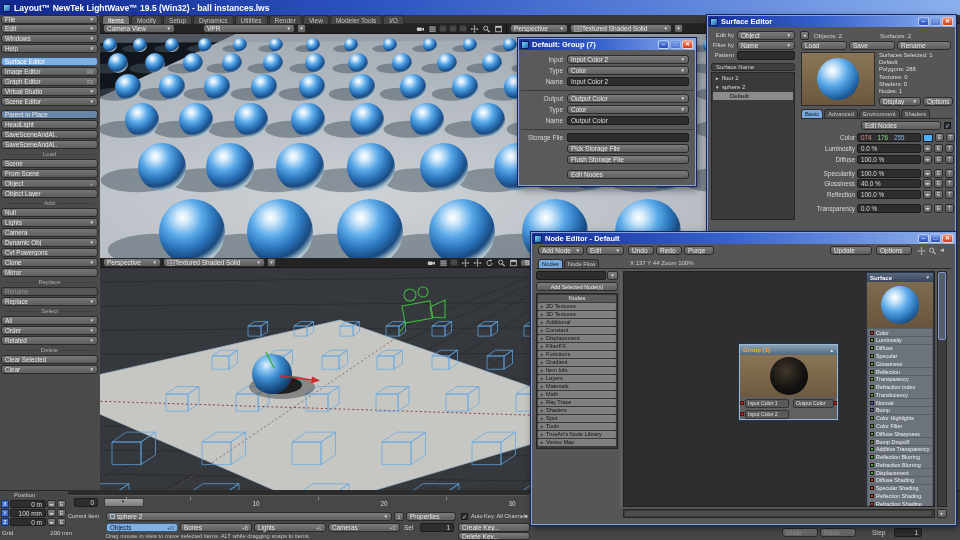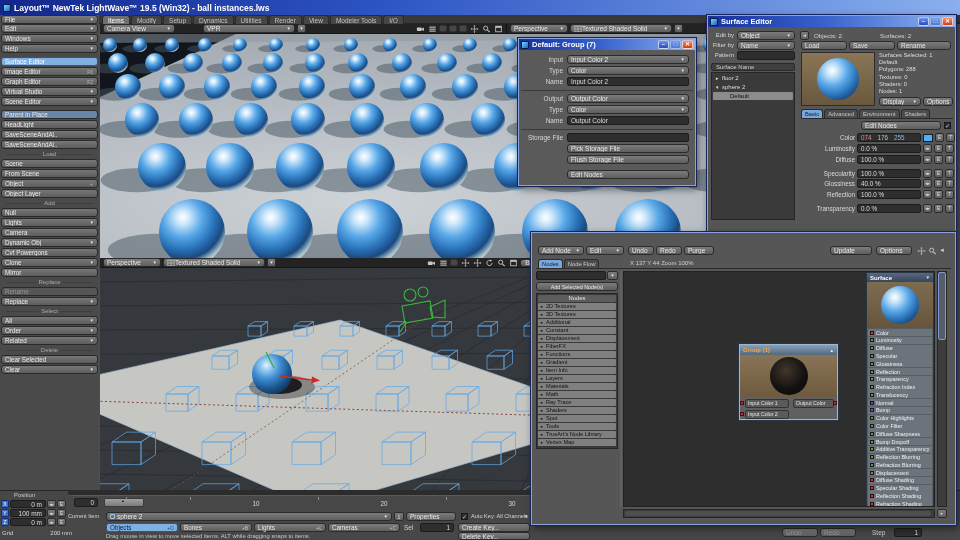--- a/index.html
+++ b/index.html
@@ -1118,20 +1118,29 @@
           <span class="plabel">Transparency</span>
           <span class="pfld">0.0 %</span>
           <span class="mini">◂▸</span>
           <span class="mini">E</span>
           <span class="mini">T</span>
         </div>
       </div>
   </div>
 
   <div class="win" style="left:531px;top:232px;width:425px;height:293px;background:#565656;">
+    <div class="wtitle">
+      <span class="wico"></span>
+      <span>Node Editor - Default</span>
+      <span class="wbtns">
+          <span class="wbtn mn">–</span>
+          <span class="wbtn mx">□</span>
+          <span class="wbtn cl">✕</span>
+        </span>
+    </div>
 
     <div class="dd abs" style="left:6px;top:13px;width:46px;">
         <span>Add Node</span>
         <span class="arr">▼</span>
       </div>
     <div class="dd abs" style="left:54px;top:13px;width:38px;">
         <span>Edit</span>
         <span class="arr">▼</span>
       </div>
     <div class="btn abs" style="left:96px;top:13px;width:26px;">

